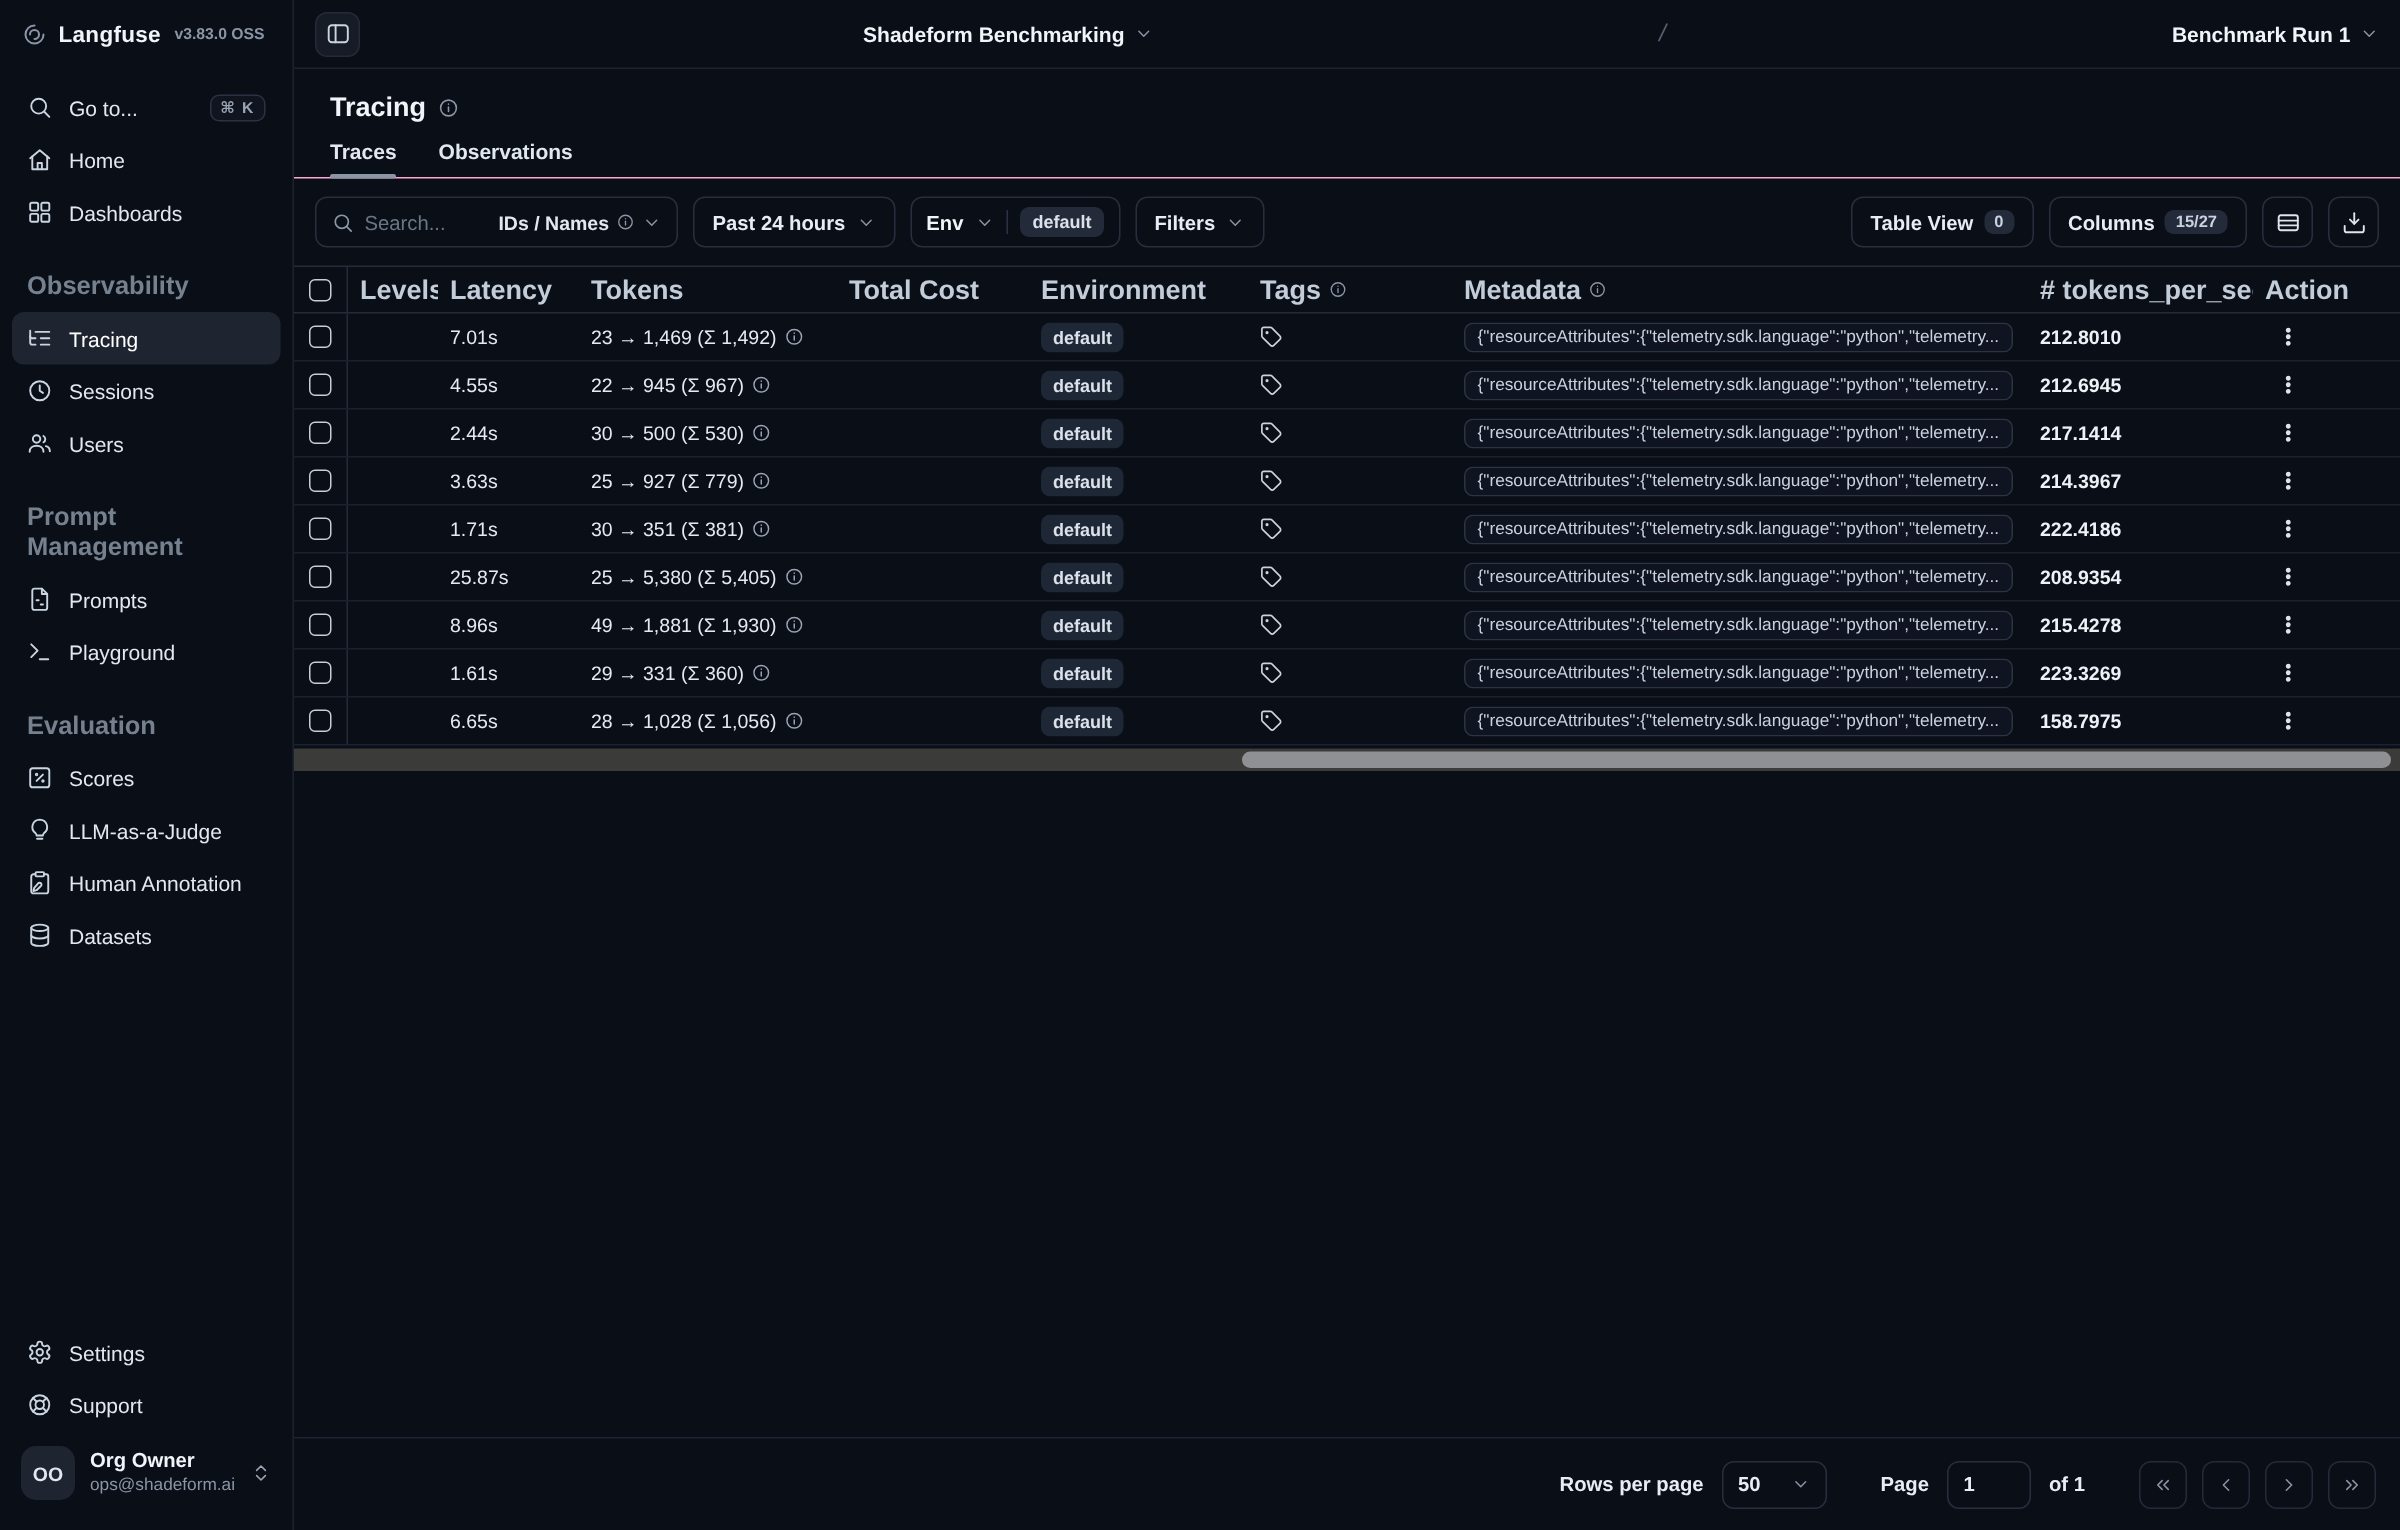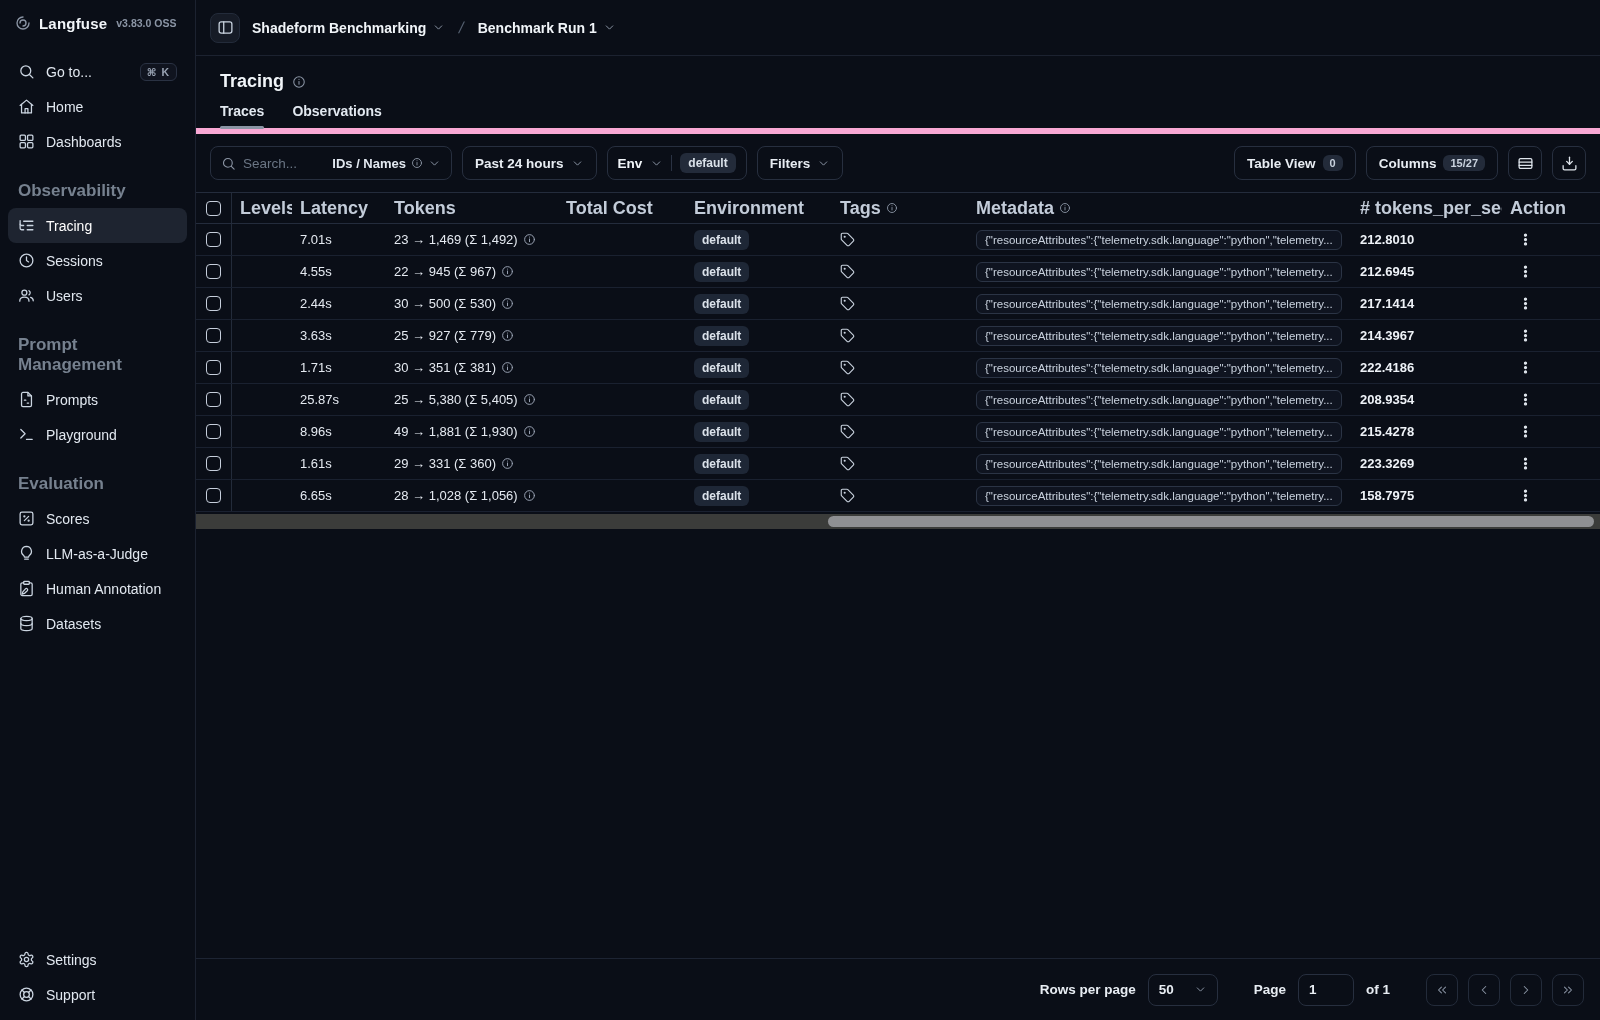--- a/index.html
+++ b/index.html
@@ -29,33 +29,33 @@
   .user-row { display:flex; align-items:center; gap:10px; padding:10px 6px 12px; cursor:pointer; }
   .avatar { width:36px; height:36px; border-radius:10px; background:#1e2430; display:flex; align-items:center; justify-content:center;
     font-size:13px; font-weight:700; color:#e2e8f0; }
   .user-meta { display:flex; flex-direction:column; line-height:1.25; flex:1; min-width:0; }
   .user-name { font-size:13.5px; font-weight:700; }
   .user-email { font-size:11.5px; color:#8b95a5; white-space:nowrap; overflow:hidden; text-overflow:ellipsis; }
   .updown { color:#9aa4b4; }
 
   
   .main-col { flex:1; display:flex; flex-direction:column; min-width:0; }
-  .topbar { height:56px; border-bottom:1px solid #1c2230; display:flex; align-items:center; gap:12px; padding:0 14px; }
+  .topbar { height:46px; border-bottom:1px solid #1c2230; display:flex; align-items:center; gap:12px; padding:0 14px;justify-content:space-between; }
   .panel-btn { width:30px; height:30px; border-radius:8px; background:#161b26; border:1px solid #232b3a;
     display:flex; align-items:center; justify-content:center; color:#cbd5e1; cursor:pointer; }
   .crumb { display:flex; align-items:center; gap:6px; font-size:14px; font-weight:600; color:#f1f5f9; cursor:pointer; }
   .crumb .chev { color:#8b95a5; }
   .crumb-sep { color:#556070; font-size:16px; font-weight:400; transform:skewX(-12deg); padding:0 2px; }
 
   .content { flex:1; display:flex; flex-direction:column; min-height:0; }
   .title-row { display:flex; align-items:center; gap:8px; padding:15px 24px 0; }
   .page-title { font-size:18px; font-weight:700; }
   .info-ic { color:#8b95a5; display:inline-flex; vertical-align:middle; }
 
-  .tabs { display:flex; gap:28px; padding:0 24px; margin-top:11px; border-bottom:6px solid #f9a8d4; }
+  .tabs { display:flex; gap:28px; padding:0 24px; margin-top:11px; border-bottom:1px solid #f9a8d4; }
   .tab { font-size:14px; font-weight:600; color:#e2e8f0; padding-bottom:9px; position:relative; cursor:pointer; }
   .tab.active::after { content:""; position:absolute; left:0; right:0; bottom:-1px; height:3px; border-radius:2px; background:#8b95a5; }
 
   
   .toolbar { display:flex; align-items:center; gap:10px; padding:12px 14px; }
   .tb-box { height:34px; border:1px solid #272f3f; border-radius:8px; display:flex; align-items:center; background:transparent; }
   .search-box { width:242px; padding:0 10px; gap:7px; }
   .search-box input { background:transparent; border:none; outline:none; color:#e2e8f0; font-size:13.5px; width:70px;
     font-family:inherit; }
   .search-box input::placeholder { color:#6b7685; }
@@ -265,20 +265,33 @@
         <svg class="ic" width="17" height="17" viewBox="0 0 24 24">
             <circle cx="12" cy="12" r="9"></circle>
             <circle cx="12" cy="12" r="4"></circle>
             <line x1="5.6" y1="5.6" x2="9.2" y2="9.2"></line>
             <line x1="14.8" y1="14.8" x2="18.4" y2="18.4"></line>
             <line x1="14.8" y1="9.2" x2="18.4" y2="5.6"></line>
             <line x1="5.6" y1="18.4" x2="9.2" y2="14.8"></line>
           </svg>
       </span>
       <span>Support</span>
+    </div>
+    <div class="user-row">
+      <div class="avatar">OO</div>
+      <div class="user-meta">
+        <span class="user-name">Org Owner</span>
+        <span class="user-email">ops@shadeform.ai</span>
+      </div>
+      <span class="updown">
+        <svg class="ic" width="14" height="14" viewBox="0 0 24 24">
+            <path d="M7 15l5 5 5-5"></path>
+            <path d="M7 9l5-5 5 5"></path>
+          </svg>
+      </span>
     </div>
   </div>
 </aside>
 
 <div class="main-col">
 
   <header class="topbar">
     <button class="panel-btn">
       <svg class="ic" width="17" height="17" viewBox="0 0 24 24">
           <rect x="3" y="4" width="18" height="16" rx="3"></rect>

